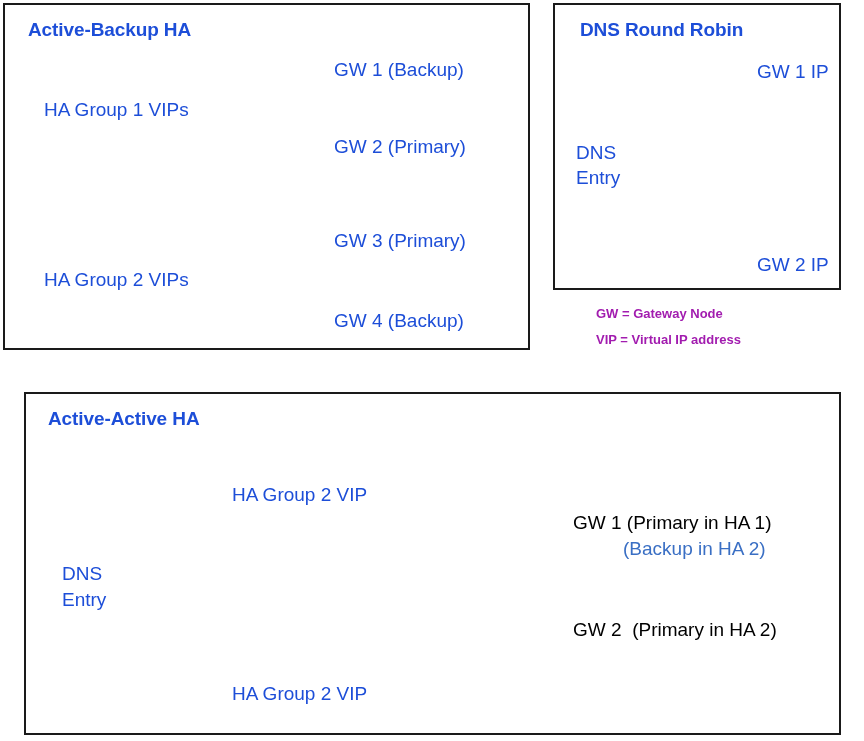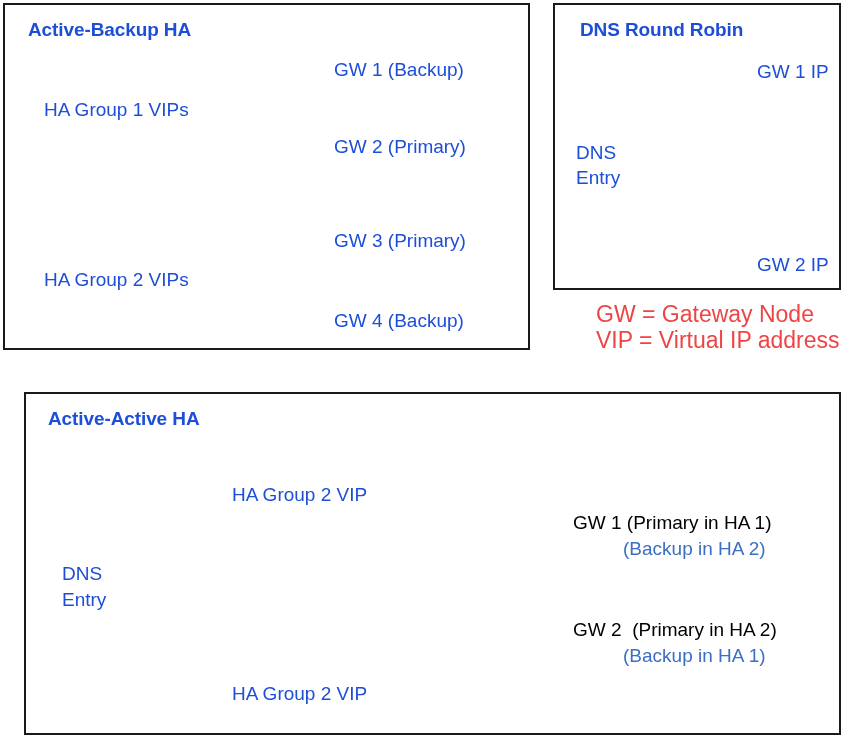--- a/index.html
+++ b/index.html
@@ -3,21 +3,21 @@
 <meta charset="utf-8">
 <style>
   html,body{margin:0;padding:0;background:#ffffff;}
   body{width:864px;height:741px;position:relative;overflow:hidden;
        font-family:"Liberation Sans","DejaVu Sans",sans-serif;color:#000;}
   .panel{position:absolute;border:2px solid #1a1a1a;background:#fff;box-sizing:border-box;}
   .panel-title{position:absolute;font-weight:bold;font-size:19px;letter-spacing:-0.1px;
                white-space:nowrap;color:#1d4ed8;}
   .lbl{position:absolute;font-size:19px;white-space:nowrap;color:#1d4ed8;line-height:22px;}
   svg.wires{position:absolute;left:0;top:0;width:864px;height:741px;pointer-events:none;}
-  .legend{position:absolute;font-size:23px;line-height:26px;white-space:nowrap;color:#ef4444;}
+  .legend{position:absolute;font-size:13px;line-height:26px;white-space:nowrap;color:#a21caf;font-weight:bold;}
   .sub{display:block;}
   .gwrow{position:absolute;font-size:19px;white-space:nowrap;line-height:26px;}
   .gwrow .main{color:#000;}
   .gwrow .alt{color:#3a6fc4;}
 </style>
 </head>
 <body>
 
 <svg class="wires" viewBox="0 0 864 741">
   <defs>
@@ -121,14 +121,13 @@
 
 <div class="lbl" style="left:232px;top:675px;margin-top:8px;">HA Group 2 VIP</div>
 
 <div class="gwrow" style="left:573px;top:510px;">
   <span class="main">GW 1</span><span class="main">&nbsp;</span><span class="main">(Primary in HA 1)</span>
   <span class="sub alt" style="margin-left:50px;">(Backup in HA 2)</span>
 </div>
 
 <div class="gwrow" style="left:573px;top:617px;">
   <span class="main">GW 2</span><span class="main">&nbsp;&nbsp;</span><span class="main">(Primary in HA 2)</span>
-  <span class="sub alt" style="margin-left:50px;">(Backup in HA 1)</span>
 </div>
 
 </body></html>

